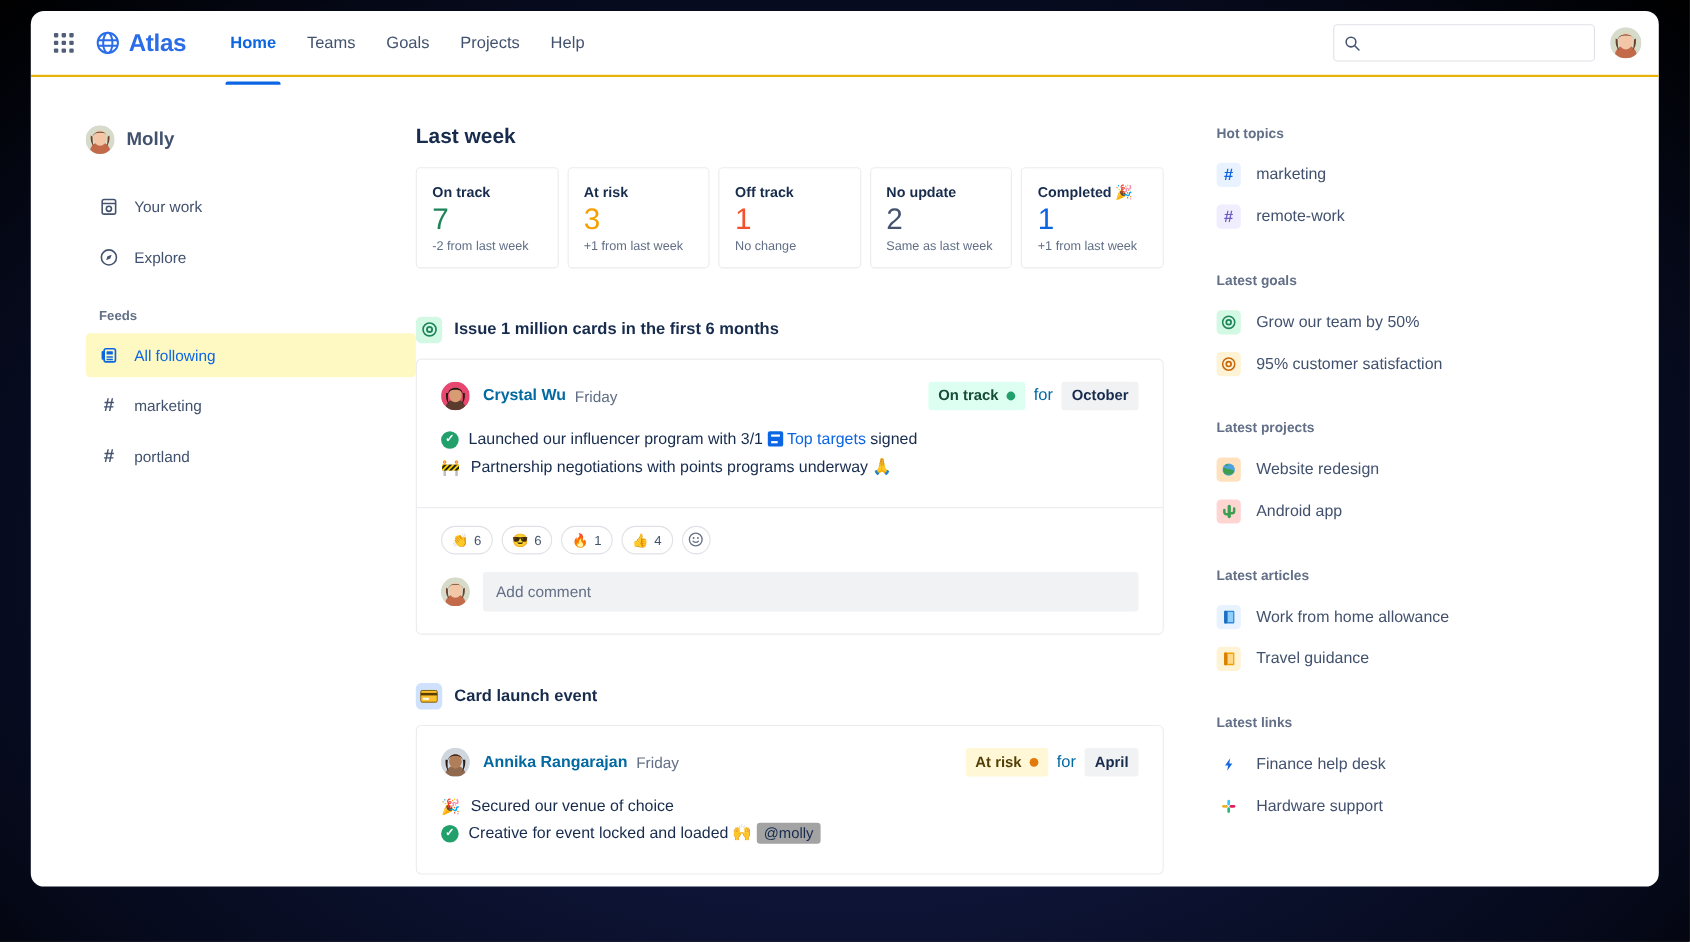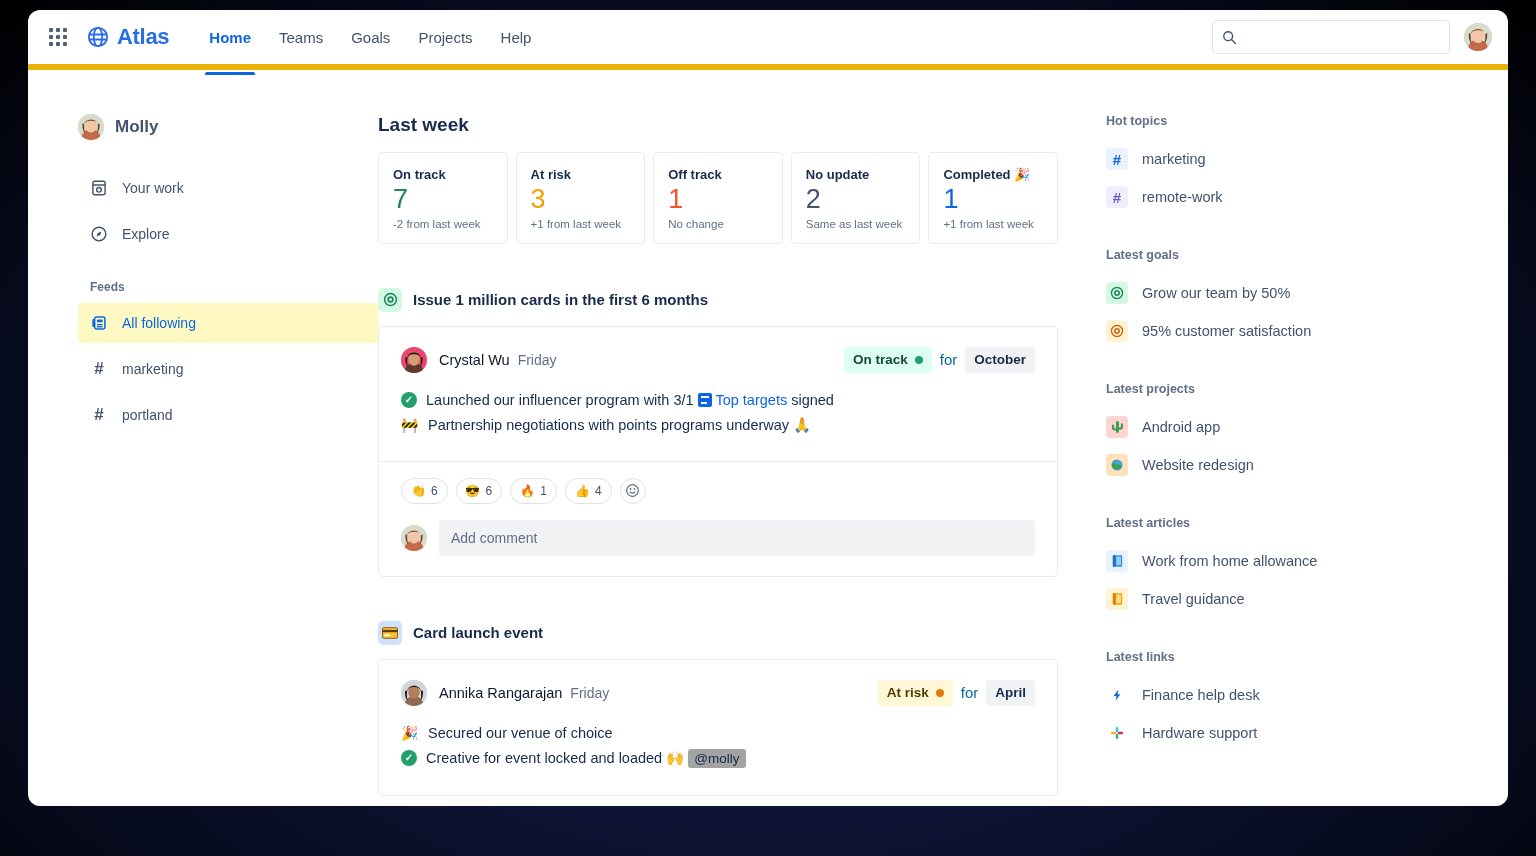--- a/index.html
+++ b/index.html
@@ -19,21 +19,21 @@
     width: 1480px; height: 796px;
     background: #ffffff;
     border-radius: 12px;
     overflow: hidden;
   }
 
   
   .topnav {
     height: 60px;
     display: flex; align-items: center;
-    border-bottom: 6px solid #eab308;
+    border-bottom: 2px solid #eab308;
     padding: 0 16px 0 14px;
     position: relative;
   }
   .appswitch {
     width: 32px; height: 32px;
     display: flex; align-items: center; justify-content: center;
     border-radius: 3px; cursor: pointer;
   }
   .appswitch .grid {
     display: grid; grid-template-columns: repeat(3, 4px);
@@ -120,21 +120,21 @@
   .sqicon {
     width: 24px; height: 24px; border-radius: 5px;
     display: flex; align-items: center; justify-content: center;
     font-size: 14px; flex: none;
   }
   .feedhdr .t { font-size: 15px; font-weight: 600; color: #172b4d; }
 
   .card { border: 1px solid #ebecf0; border-radius: 5px; background: #fff; }
   .card-top { padding: 20px 22px 22px 22px; }
   .authorrow { display: flex; align-items: center; margin-bottom: 16px; }
-  .authorrow .who { font-size: 14.5px; font-weight: 400; color: #0f172a; margin-left: 12px; }
+  .authorrow .who { font-size: 14.5px; font-weight: 700; color: #0369a1; margin-left: 12px; }
   .authorrow .when { font-size: 14px; color: #626f86; margin-left: 8px; }
   .statusgrp { margin-left: auto; display: flex; align-items: center; gap: 8px; }
   .pill {
     height: 26px; border-radius: 3px; display: flex; align-items: center;
     gap: 7px; padding: 0 9px; font-size: 13.5px; font-weight: 600;
   }
   .pill.ontrack { background: #dcfff1; color: #164b35; }
   .pill.atrisk { background: #fff7d6; color: #533f04; }
   .dot { width: 8px; height: 8px; border-radius: 50%; flex: none; }
   .forword { font-size: 15px; color: #0369a1; }
@@ -508,38 +508,38 @@
                 <circle cx="8" cy="8" r="2.5" fill="none" stroke="#c9680a" stroke-width="1.8"></circle>
               </svg>
             </span>
             <span>95% customer satisfaction</span>
           </div>
         </div>
 
         <div class="rgroup">
           <div class="rhdr">Latest projects</div>
           <div class="ritem">
+            <span class="sqicon" style="background:#ffe2bd">
+              <svg width="14" height="14" viewBox="0 0 16 16">
+                <circle cx="8" cy="8" r="6.4" fill="#4aa3e0"></circle>
+                <path d="M2.4 6.2 q2 -0.8 3.2 0.6 q1 1.2 2.6 0.4 q1.4-0.8 2.2 0.6 q0.8 1.4 2.8 0.6 l0.4 2 q-2 2.6-5.6 2.8 q-4.2 0.2-5.6-3.4Z" fill="#3f9d4e"></path>
+                <path d="M4.2 2.8 q2-1 4 -0.2 q-1 1.4-2.6 1.6 q-1 0.2-1.4-1.4Z" fill="#3f9d4e"></path>
+              </svg>
+            </span>
+            <span>Website redesign</span>
+          </div>
+          <div class="ritem">
             <span class="sqicon" style="background:#ffd5d2">
               <svg width="13" height="14" viewBox="0 0 14 15">
                 <rect x="5.4" y="1" width="3.2" height="13" rx="1.6" fill="#3d9e52"></rect>
                 <path d="M2.2 6 v2.2 a2 2 0 0 0 2 2 h1.2" fill="none" stroke="#3d9e52" stroke-width="2.4" stroke-linecap="round"></path>
                 <path d="M11.8 4.6 v2.6 a2 2 0 0 1 -2 2 h-1.2" fill="none" stroke="#3d9e52" stroke-width="2.4" stroke-linecap="round"></path>
               </svg>
             </span>
             <span>Android app</span>
-          </div>
-          <div class="ritem">
-            <span class="sqicon" style="background:#ffe2bd">
-              <svg width="14" height="14" viewBox="0 0 16 16">
-                <circle cx="8" cy="8" r="6.4" fill="#4aa3e0"></circle>
-                <path d="M2.4 6.2 q2 -0.8 3.2 0.6 q1 1.2 2.6 0.4 q1.4-0.8 2.2 0.6 q0.8 1.4 2.8 0.6 l0.4 2 q-2 2.6-5.6 2.8 q-4.2 0.2-5.6-3.4Z" fill="#3f9d4e"></path>
-                <path d="M4.2 2.8 q2-1 4 -0.2 q-1 1.4-2.6 1.6 q-1 0.2-1.4-1.4Z" fill="#3f9d4e"></path>
-              </svg>
-            </span>
-            <span>Website redesign</span>
           </div>
         </div>
 
         <div class="rgroup">
           <div class="rhdr">Latest articles</div>
           <div class="ritem">
             <span class="sqicon" style="background:#e9f2ff">
               <svg width="13" height="14" viewBox="0 0 14 15">
                 <rect x="2" y="1.2" width="10" height="12.6" rx="1.1" fill="#2d8ae0"></rect>
                 <rect x="2" y="1.2" width="2.8" height="12.6" rx="1.1" fill="#1d6fc0"></rect>

